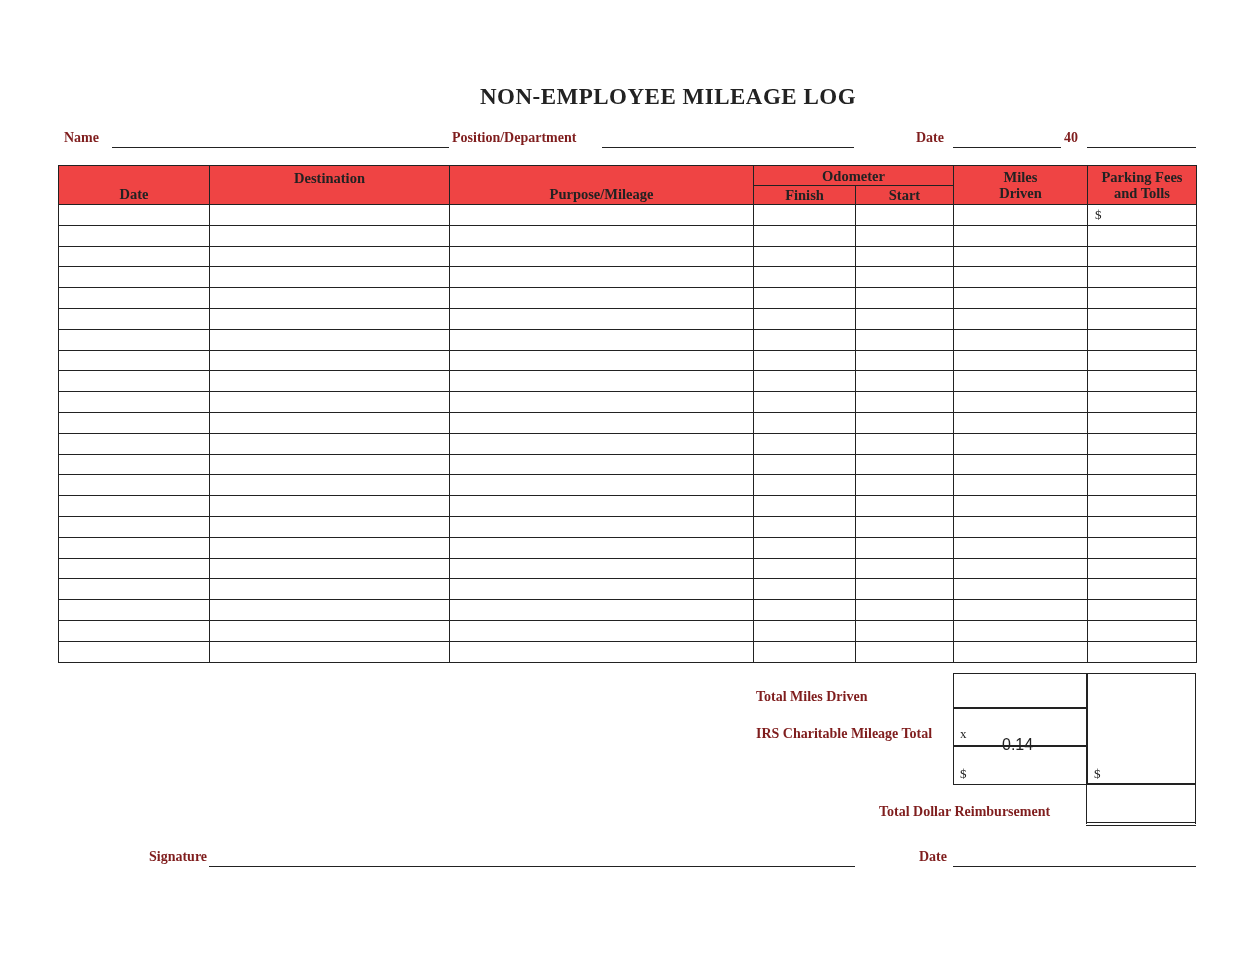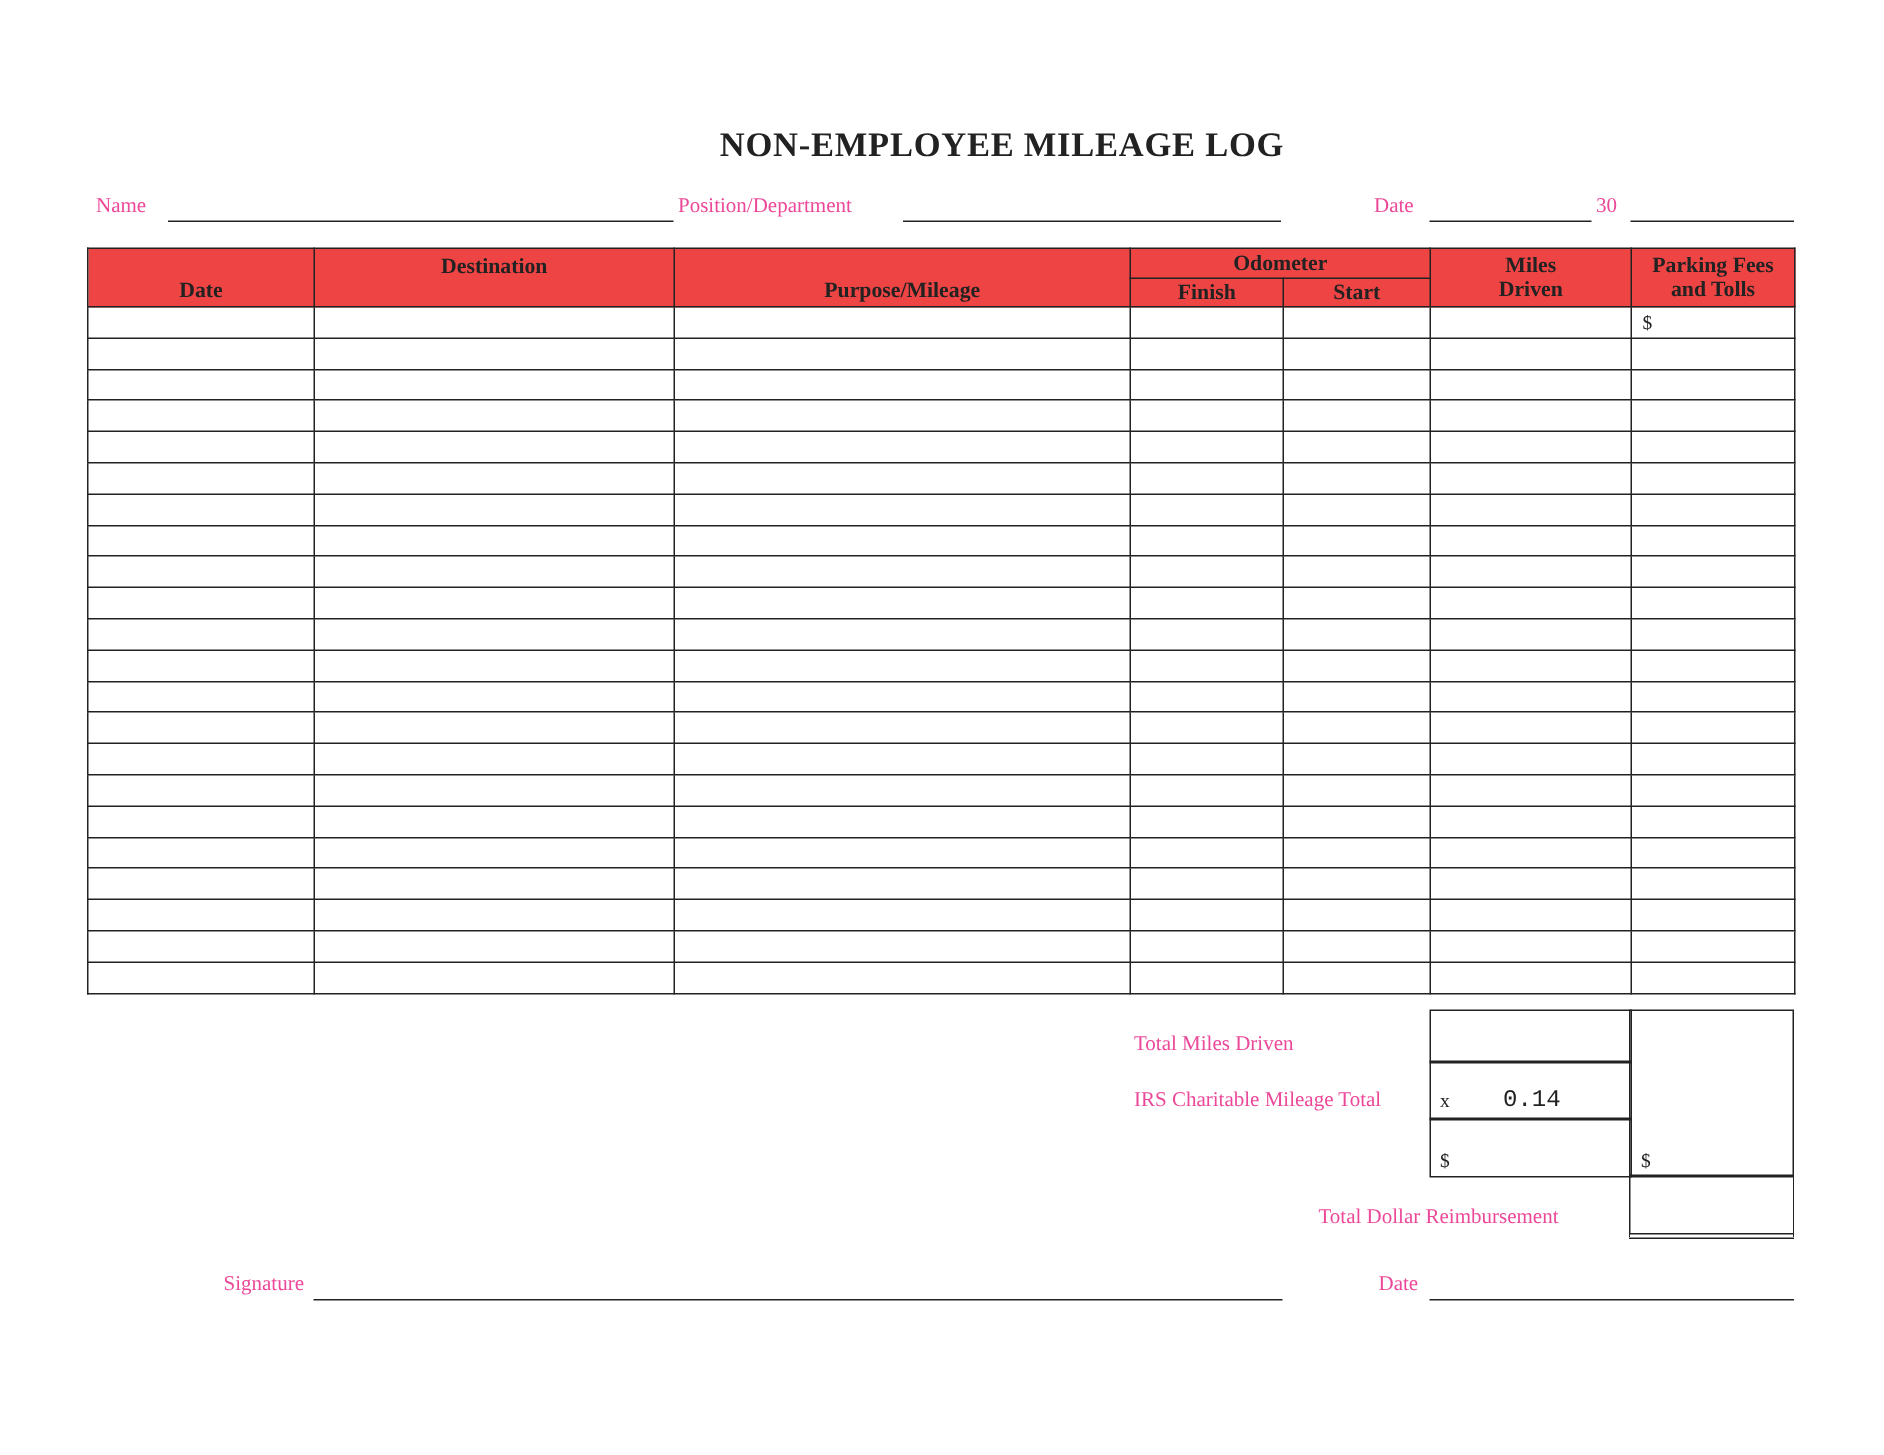--- a/index.html
+++ b/index.html
@@ -1,40 +1,40 @@
 <!DOCTYPE html>
 <html><head>
 <meta charset="utf-8">
 <style>
   html,body{margin:0;padding:0;background:#fff;}
   body{width:1256px;height:970px;position:relative;overflow:hidden;font-family:"Liberation Serif","DejaVu Serif",serif;color:#222;}
   .abs{position:absolute;}
   .title{left:0;width:1256px;top:84px;text-align:center;font-size:23px;font-weight:bold;letter-spacing:0.5px;padding-left:40px;}
-  .lbl{font-size:14px;color:#ec4899;}
+  .lbl{font-size:14px;color:#7f1d1d;font-weight:bold;}
   .line{position:absolute;border-bottom:1.5px solid #222;height:0;}
   table.log{position:absolute;left:58px;top:165px;border-collapse:collapse;table-layout:fixed;}
   table.log td, table.log th{border:1.5px solid #222;padding:0;}
   table.log th{background:#ef4444;font-size:14.5px;font-weight:bold;line-height:16px;text-align:center;}
   table.log td{height:19.8px;font-size:13px;vertical-align:middle;padding-left:6px;}
   .box{position:absolute;border:1.5px solid #222;box-sizing:border-box;}
   .cell-text{position:absolute;font-size:13px;}
-  .rate{font-family:Liberation Mono, monospace;font-size:16px;}
+  .rate{font-family:Liberation Sans, sans-serif;font-size:16px;margin-top:12px;}
 </style>
 </head>
 <body>
 
 <div class="abs title">NON-EMPLOYEE  MILEAGE  LOG</div>
 
 <div class="abs lbl" style="left:64px;top:130px;">Name</div>
 <div class="line" style="left:112px;top:147px;width:337px;"></div>
 <div class="abs lbl" style="left:452px;top:130px;">Position/Department</div>
 <div class="line" style="left:602px;top:147px;width:252px;"></div>
 <div class="abs lbl" style="left:916px;top:130px;">Date</div>
 <div class="line" style="left:953px;top:147px;width:108px;"></div>
-<div class="abs lbl" style="left:1064px;top:130px;">30</div>
+<div class="abs lbl" style="left:1064px;top:130px;">40</div>
 <div class="line" style="left:1087px;top:147px;width:109px;"></div>
 
 <table class="log">
   <colgroup>
     <col style="width:151px">
       <col style="width:240px">
       <col style="width:304px">
       <col style="width:102px">
       <col style="width:98px">
       <col style="width:134px">

